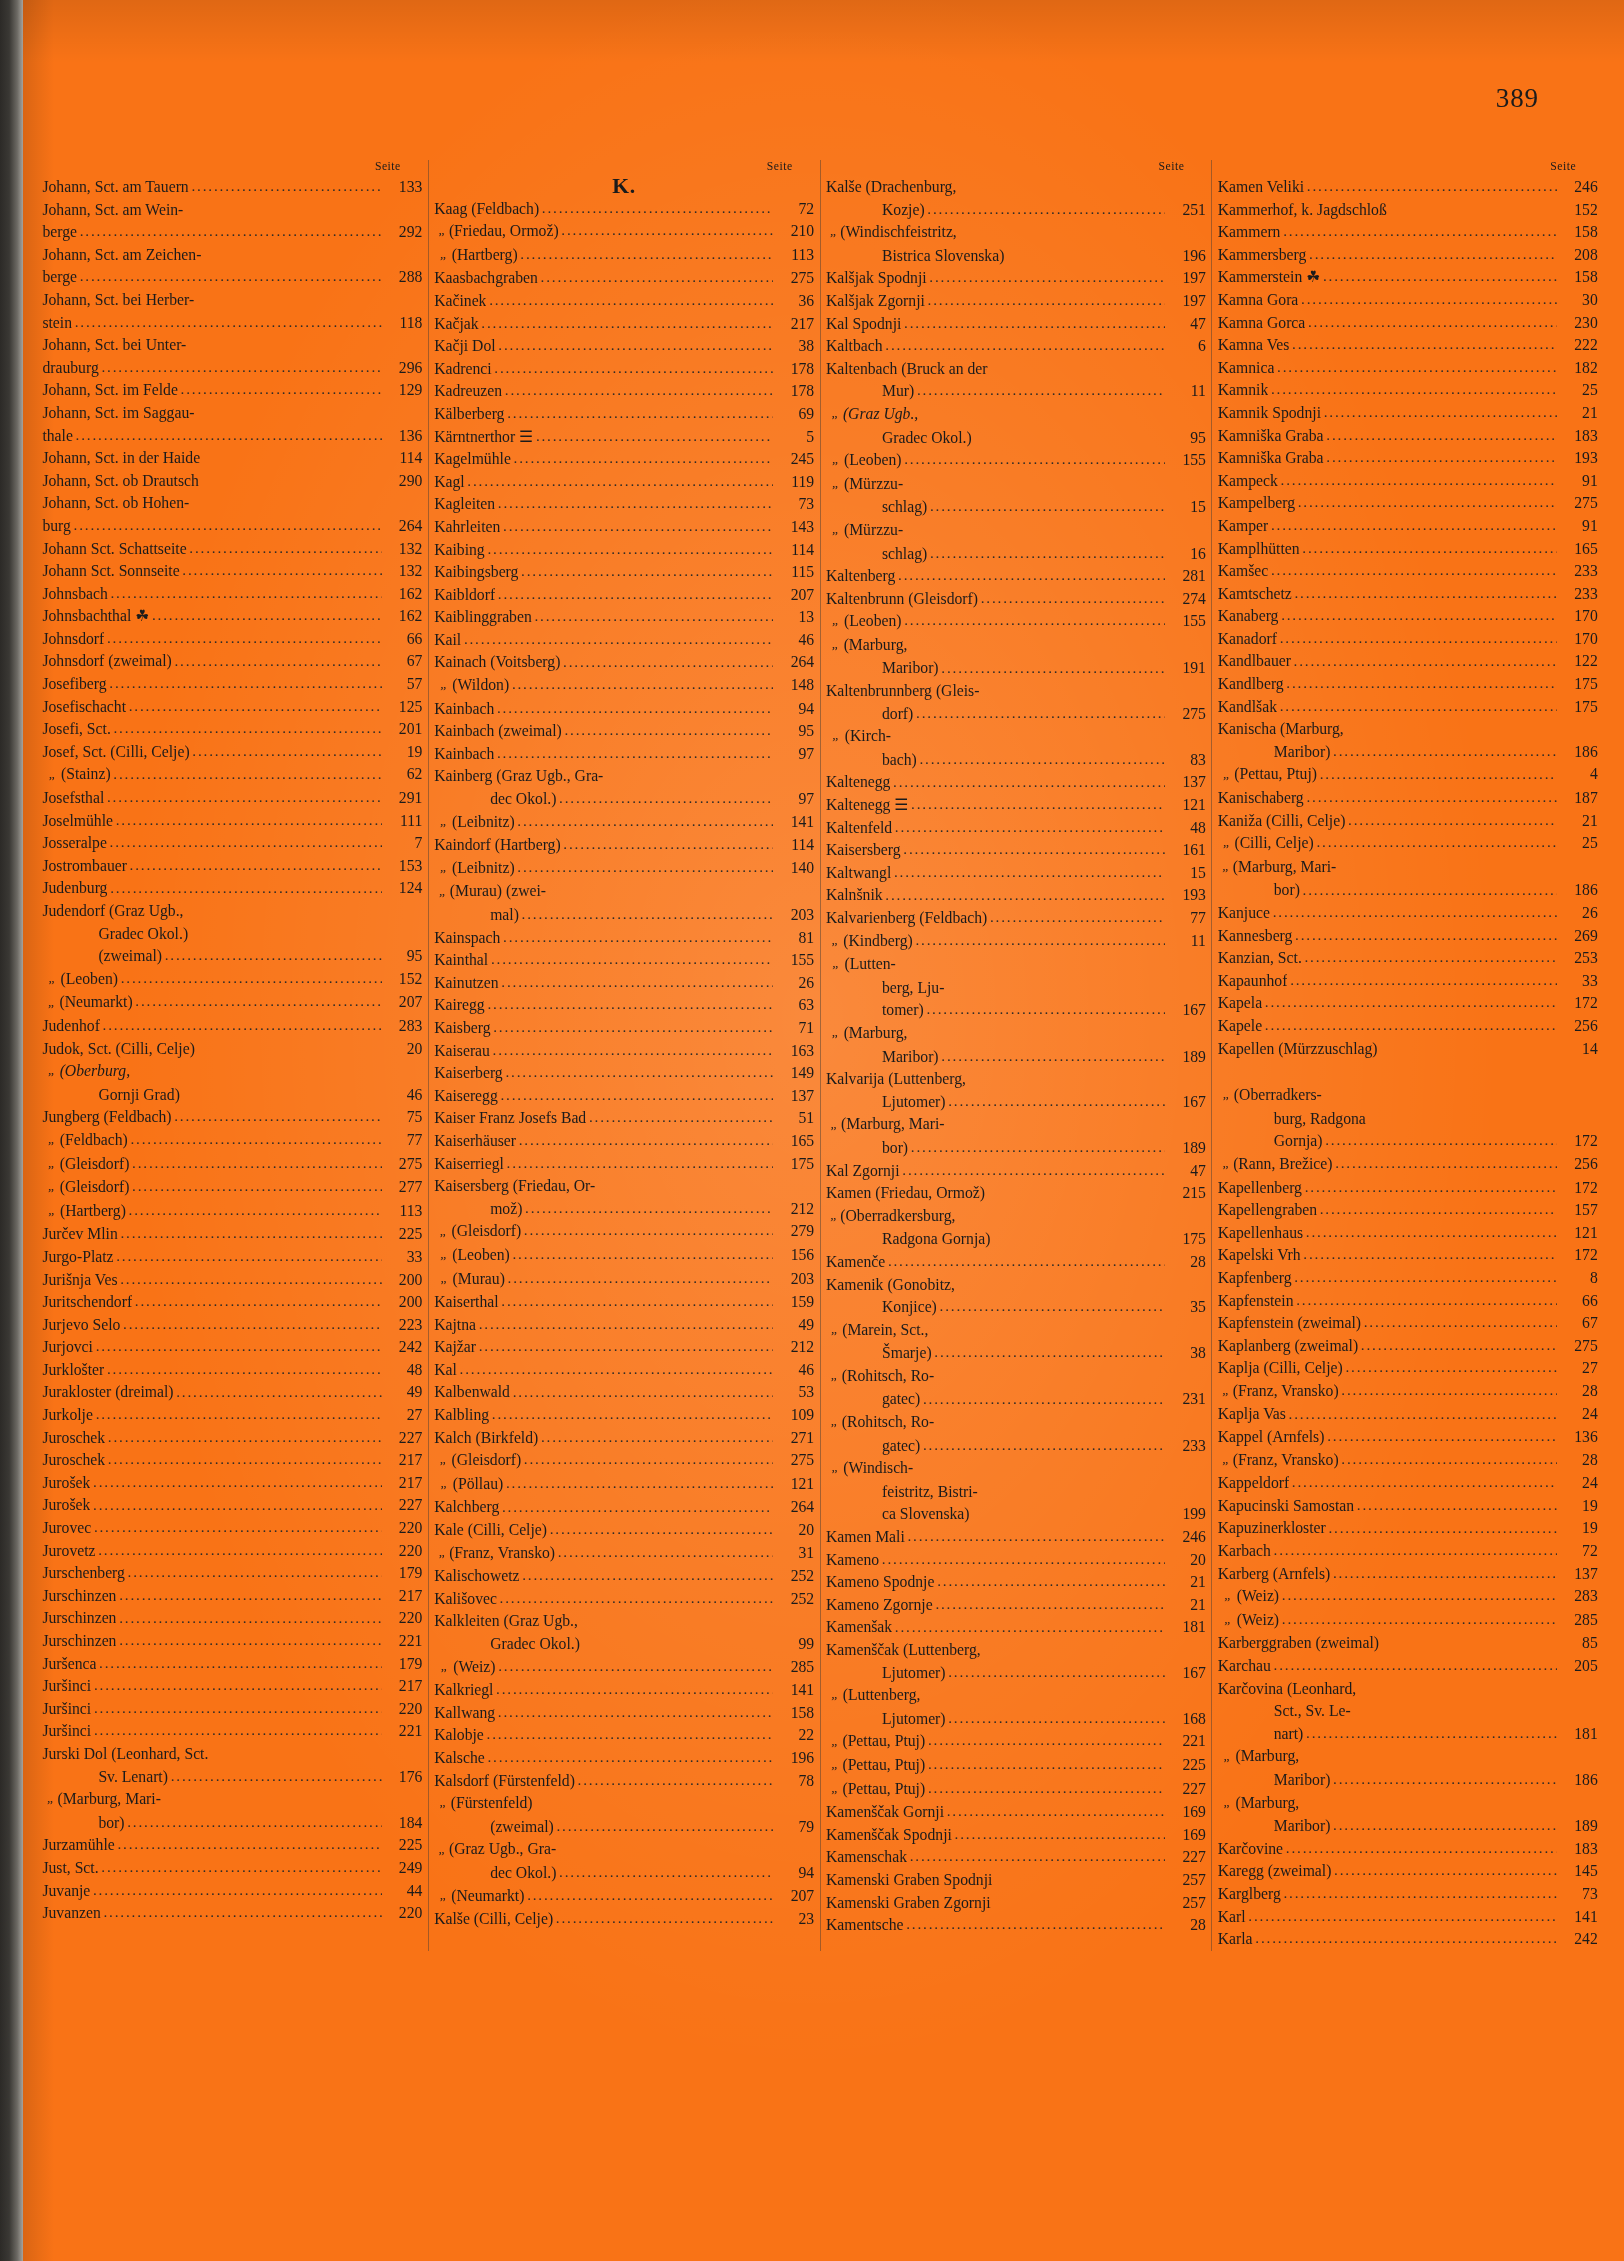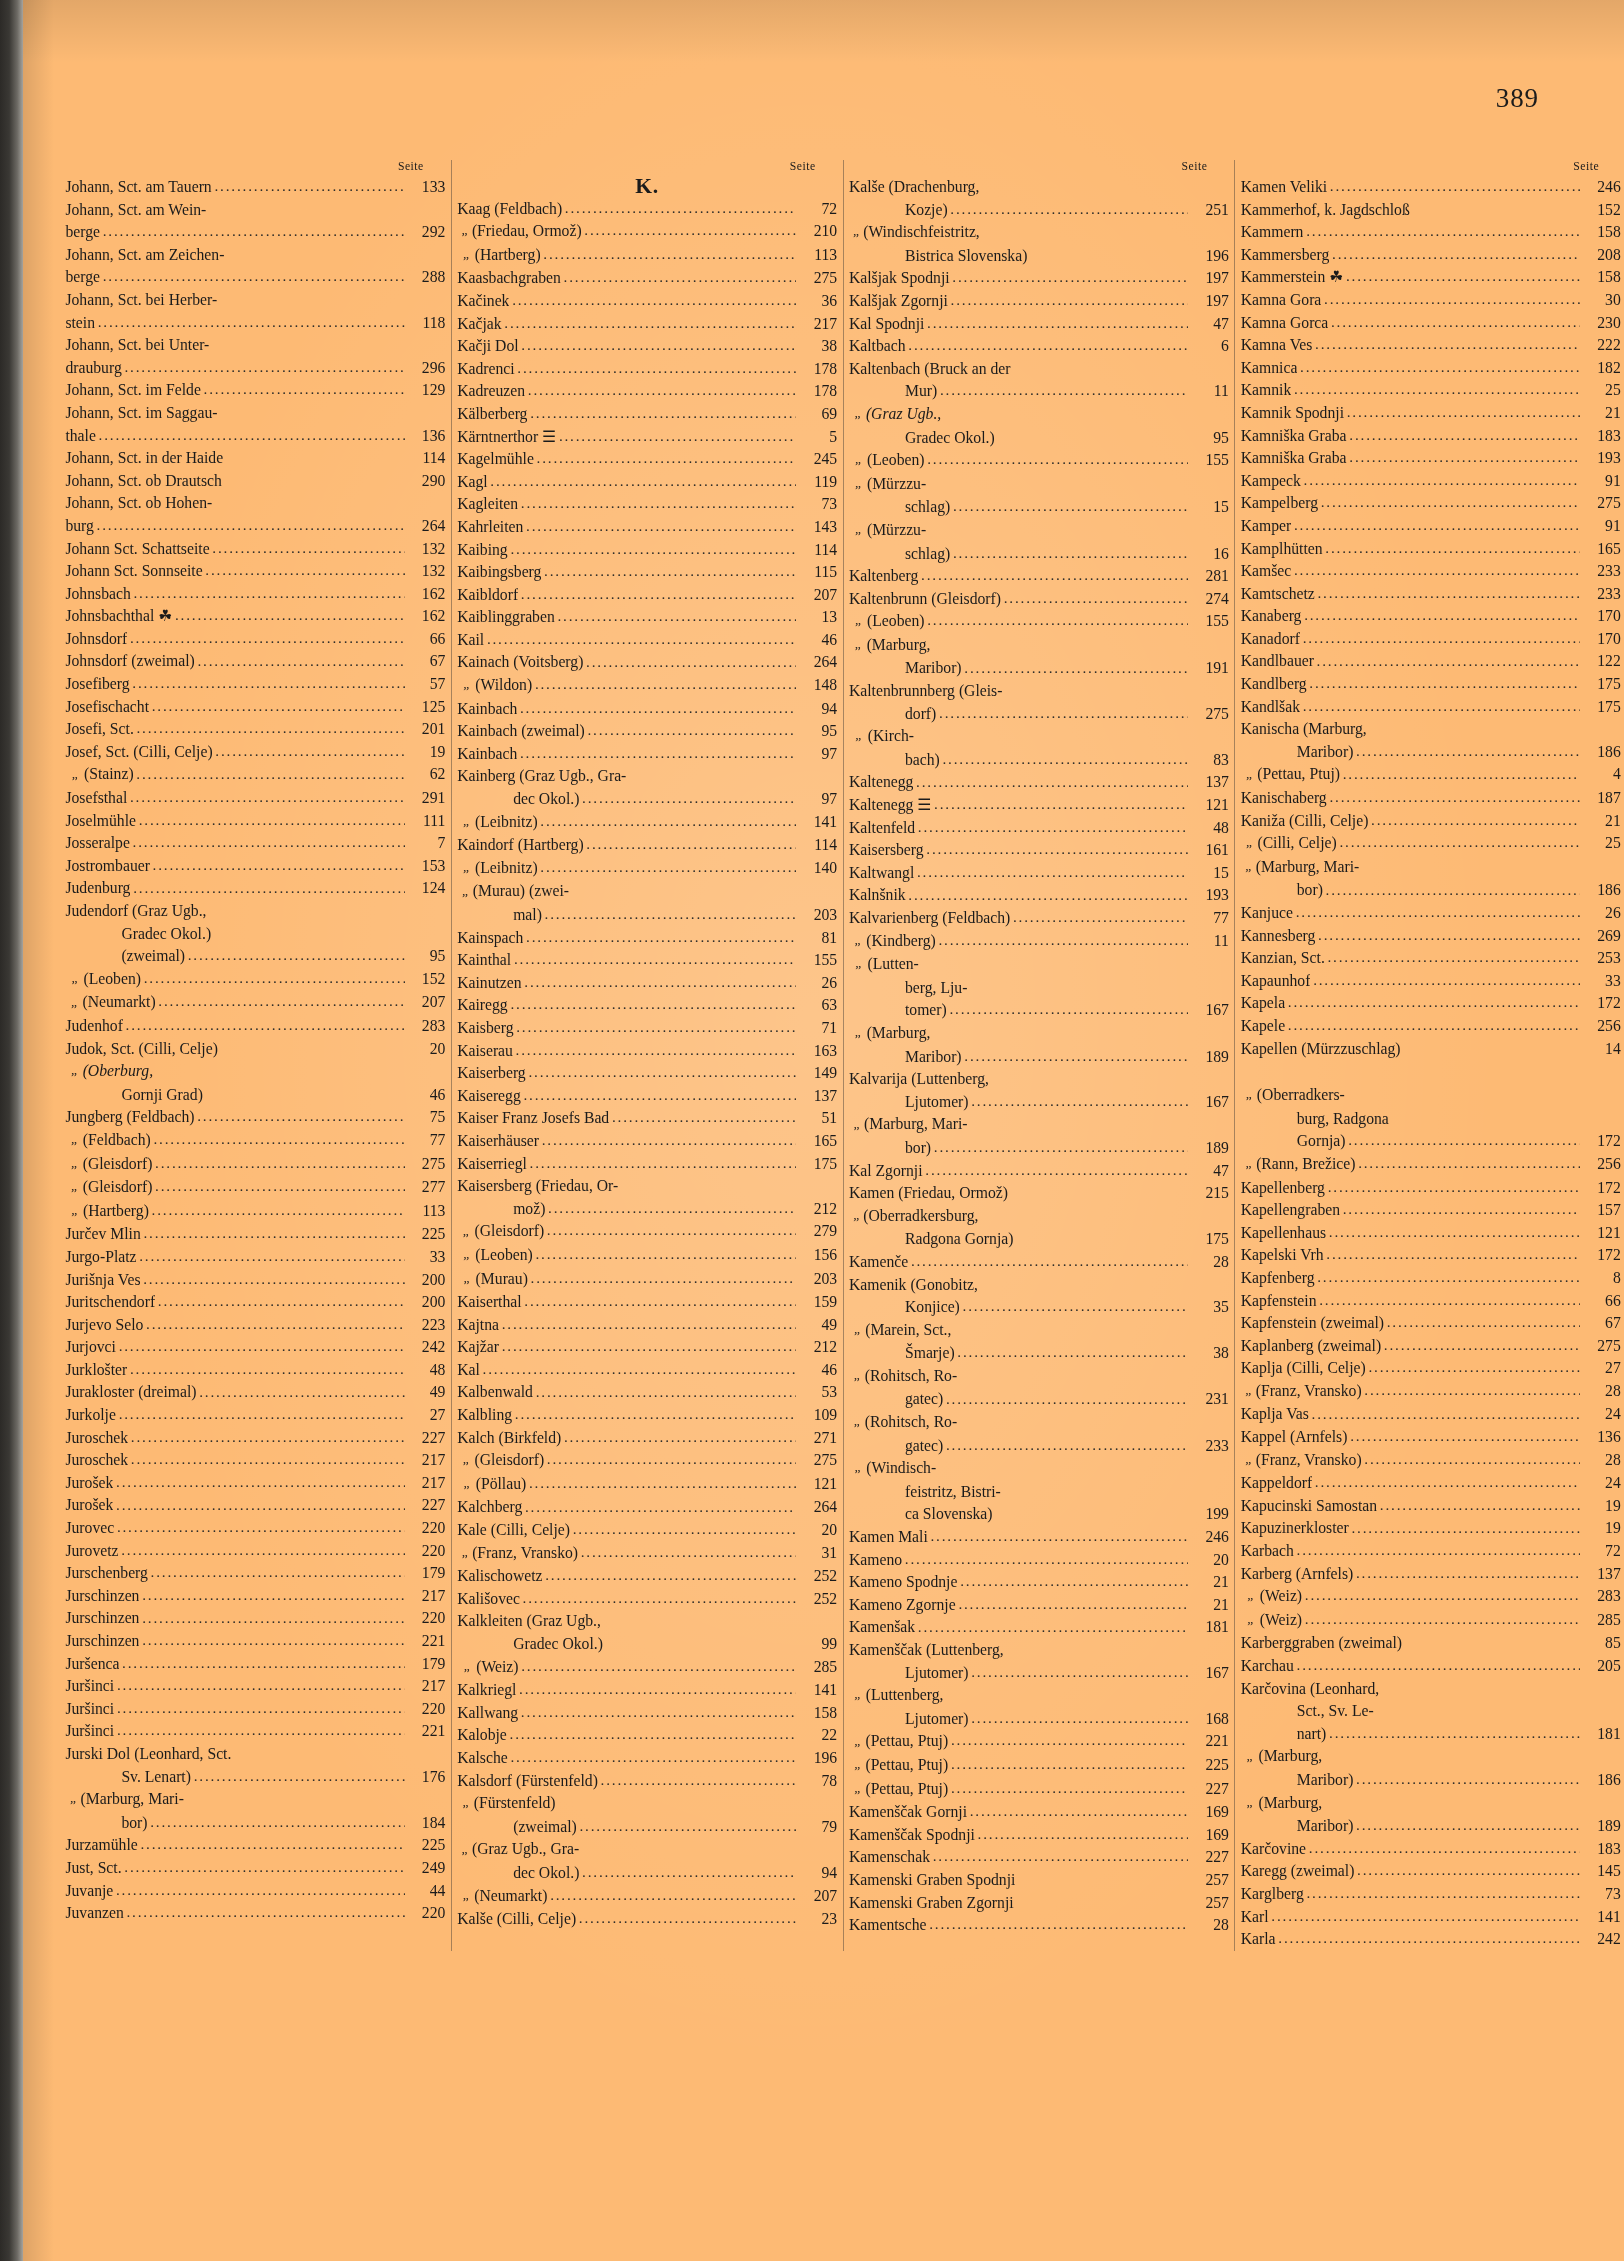--- a/index.html
+++ b/index.html
@@ -12,21 +12,21 @@
     height: 2262px;
     position: relative;
     font-family: "Liberation Serif", serif;
     color: #1b1b1b;
   }
   
   #page {
     position: absolute;
     left: 0; top: 0;
     width: 1625px; height: 2262px;
-    background: #fdba74;
+    background: #f97316;
     overflow: hidden;
   }
   
   #paper-grain {
     position: absolute;
     left: 0; top: 0; right: 0; bottom: 0;
     background:
       radial-gradient(ellipse at 50% 45%, rgba(255,255,255,0.16), rgba(0,0,0,0.0) 60%),
       linear-gradient(90deg, rgba(0,0,0,0.22) 0px, rgba(0,0,0,0.0) 54px),
       linear-gradient(180deg, rgba(0,0,0,0.10) 0px, rgba(0,0,0,0.0) 63px);
@@ -41,21 +41,21 @@
   }
   #folio {
     position: absolute;
     right: 86px;
     top: 83px;
     font-size: 27px;
     letter-spacing: 0.9px;
   }
   #columns {
     position: absolute;
-    left: 60px;
+    left: 37px;
     top: 160px;
     width: 1521px;
     display: flex;
     gap: 0px;
   }
   .col {
     width: 380px;
     padding: 0 5.4px;
     position: relative;
   }

